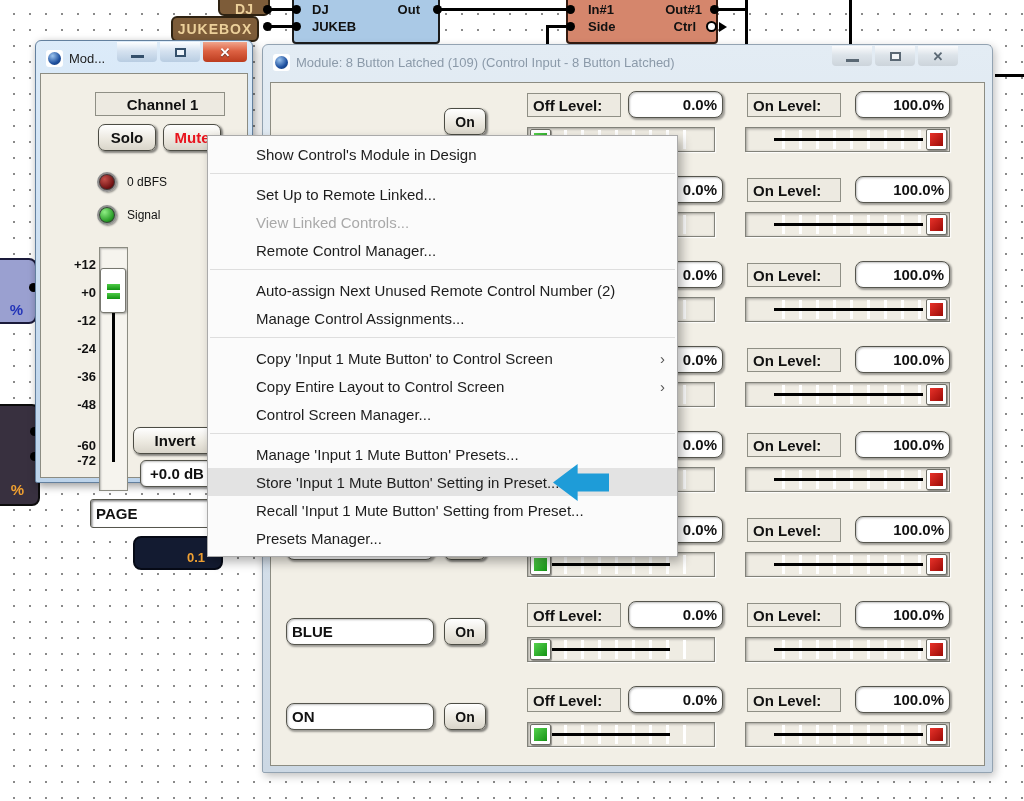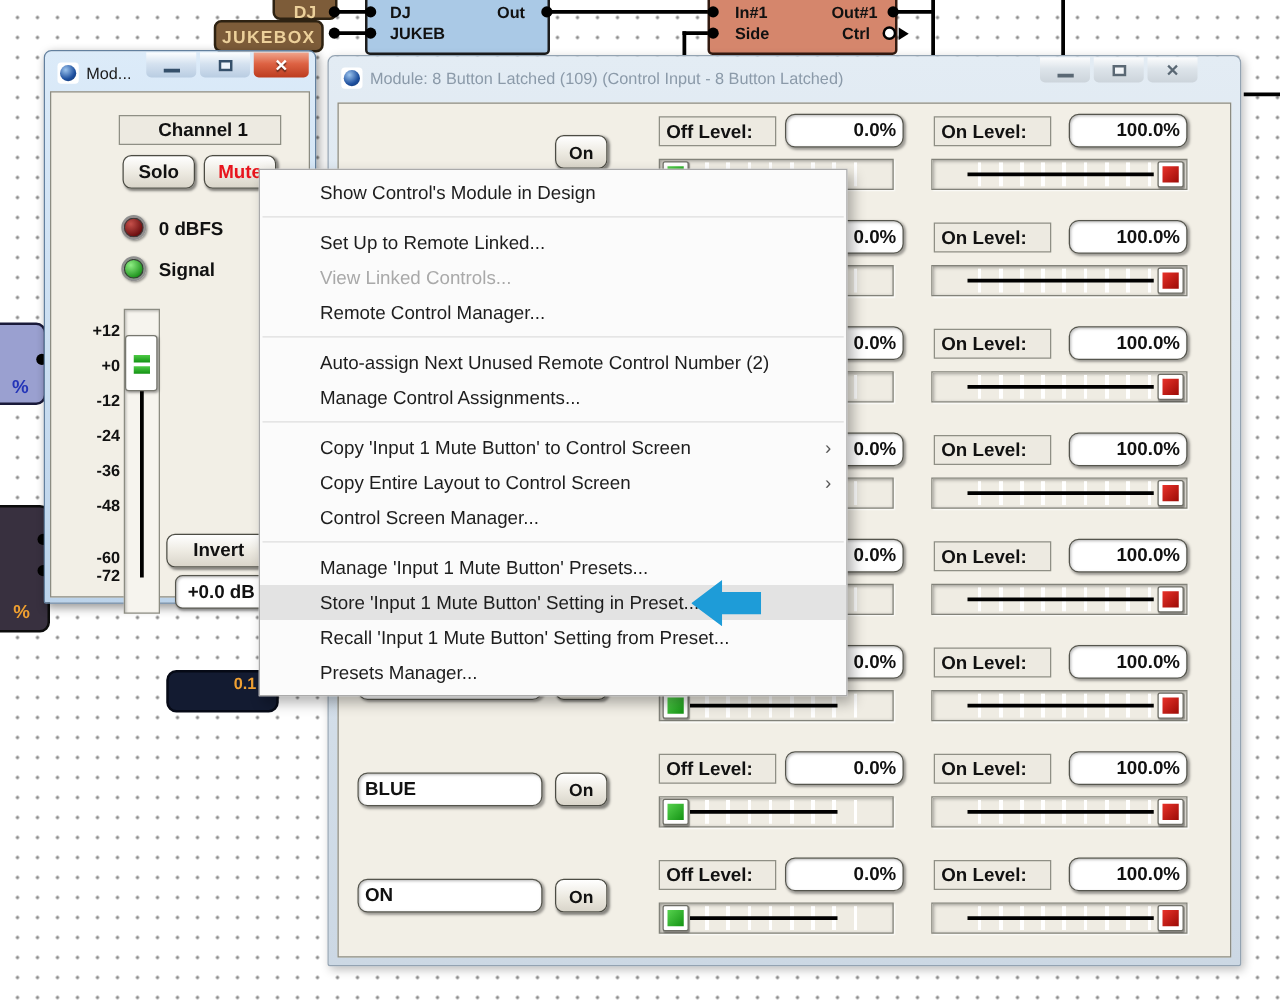--- a/index.html
+++ b/index.html
@@ -61,21 +61,21 @@
   .valfield { position:absolute; background:#fff; border:1px solid #55554d; border-radius:8px;
     box-shadow:1.5px 1.5px 2px rgba(0,0,0,.35), inset 1px 1px 2px rgba(0,0,0,.25);
     display:flex; align-items:center; justify-content:flex-end; font-weight:bold; font-size:15px; color:#111; padding-right:5px; }
   .namefield { position:absolute; background:#fff; border:1px solid #55554d; border-radius:8px;
     box-shadow:1.5px 1.5px 2px rgba(0,0,0,.35), inset 1px 1px 2px rgba(0,0,0,.25);
     display:flex; align-items:center; font-weight:bold; font-size:15px; color:#111; padding-left:5px; }
   .led { position:absolute; width:20px; height:20px; border-radius:50%; border:2px solid #8f8f8f;
     box-shadow:0 0 0 1px #3c3c3c inset, 1px 1px 2px rgba(0,0,0,.4); }
   .led-red { background:radial-gradient(circle at 35% 32%, #c5504a, #64090b 72%); }
   .led-green { background:radial-gradient(circle at 35% 32%, #8fee84, #128a12 75%); }
-  .led-lbl { position:absolute; font-weight:bold; font-size:15px; color:#111; }
+  .led-lbl { position:absolute; font-weight:normal; font-size:12px; color:#111; }
 
   .hslider { position:absolute; background:#efece3; border:1px solid #82827a;
     box-shadow:inset 1px 1px 3px rgba(0,0,0,.35), 1px 1px 1px rgba(255,255,255,.8); }
   .hslider .ticks { position:absolute; left:22px; right:22px; top:2px; bottom:2px;
     background:repeating-linear-gradient(90deg, transparent 0 14px, #ffffff 14px 17px); }
   .hslider .line { position:absolute; height:3px; background:#000; top:50%; margin-top:-2px; }
   .hslider.off .line { left:24px; right:44px; }
   .hslider.on  .line { left:28px; right:26px; }
   .hknob { position:absolute; top:1px; width:21px; height:21px; background:#fff;
     border:1px solid #6e6e66; border-radius:2px; box-shadow:1px 1px 1px rgba(0,0,0,.4);
@@ -164,21 +164,21 @@
 
   <div class="node node-darkp" style="left:-12px; top:404px; width:52px; height:102px; border-radius:8px;">
     <span class="node-lbl" style="right:14px; bottom:6px; color:#f0a030; font-size:15px;">%</span>
   </div>
   <div class="port" style="left:30px; top:427px;"></div>
   <div class="port" style="left:30px; top:452px;"></div>
   <div class="tri-right" style="left:38px; top:426px;"></div>
   <div class="tri-right" style="left:38px; top:451px;"></div>
 
   <div class="node node-navy" style="left:133px; top:536px; width:90px; height:34px; border-radius:8px; font-size:13px; z-index:1;">
-    <span class="node-lbl" style="right:16px; bottom:14px;">0.1</span>
+    <span class="node-lbl" style="right:16px; bottom:3px;">0.1</span>
   </div>
 
   <div class="win win-inactive" style="left:262px; top:44px; width:731px; height:729px; z-index:3;">
     <div class="titlebar">
       <div class="app-orb">
           <div class="orb-inner"></div>
         </div>
       <div class="title-text t-inactive">Module: 8 Button Latched (109) (Control Input - 8 Button Latched)</div>
     </div>
     <div class="cap-btns" style="right:34px;">
@@ -410,20 +410,23 @@
       <div class="bar" style="top:15px;"></div>
       <div class="bar" style="top:24px;"></div>
     </div>
 
     <div class="btn3d" style="left:133px; top:427px; width:84px; height:27px;">
       <span>Invert</span>
     </div>
     <div class="valfield" style="left:140px; top:460px; width:79px; height:27px; justify-content:center; border-radius:6px;">
       <span>+0.0 dB</span>
     </div>
+    <div class="namefield" style="left:90px; top:499px; width:129px; height:29px; border-radius:3px; box-shadow:inset 1.5px 1.5px 2px rgba(0,0,0,.45);">
+      <span>PAGE</span>
+    </div>
   </div>
 
   <div id="ctx-menu">
       <div class="menu-item">
         <span>Show Control's Module in Design</span>
       </div>
       <div class="menu-sep"></div>
       <div class="menu-item">
         <span>Set Up to Remote Linked...</span>
       </div>

